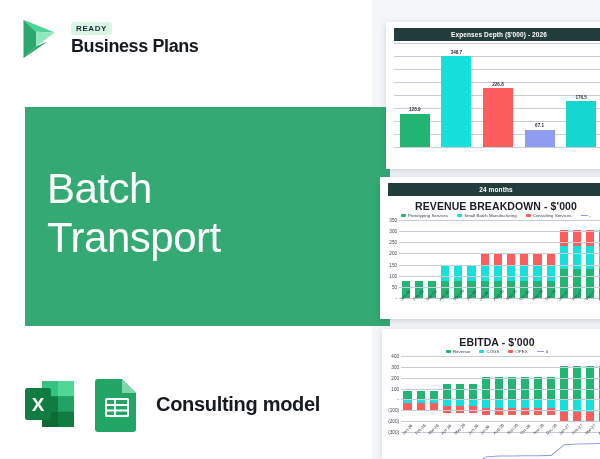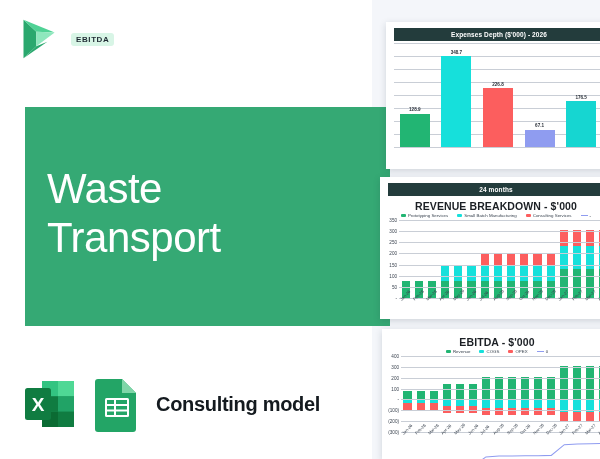--- a/index.html
+++ b/index.html
@@ -113,26 +113,27 @@
   <div class="brand">
     <div class="brand-mark">
       <svg viewBox="0 0 48 50" width="44" height="46">
         <path d="M6 4 L6 46 L20 33 L20 17 Z" fill="#2aa86e"></path>
         <path d="M6 4 L40 18 L20 17 Z" fill="#4fd295"></path>
         <path d="M40 18 L20 33 L20 17 Z" fill="#8ee7bd"></path>
         <path d="M6 46 L20 33 L32 28 Z" fill="#2aa86e"></path>
       </svg>
     </div>
     <div class="brand-text">
-      <span class="ready-badge">EBITDA</span>
+      <span class="ready-badge">READY</span>
+      <span class="brand-name">Business Plans</span>
     </div>
   </div>
 
   <div class="hero">
-    <div class="hero-title">Waste
+    <div class="hero-title">Batch
 Transport</div>
   </div>
 
   <div class="footer-row">
     <div class="xls-icon">
       <svg viewBox="0 0 56 56" width="56" height="56">
         <rect x="20" y="5" width="32" height="46" rx="2" fill="#21a366"></rect>
         <rect x="20" y="5" width="16" height="15.3" fill="#33c481"></rect>
         <rect x="36" y="5" width="16" height="15.3" fill="#4fd895"></rect>
         <rect x="20" y="20.3" width="16" height="15.3" fill="#107c41"></rect>

